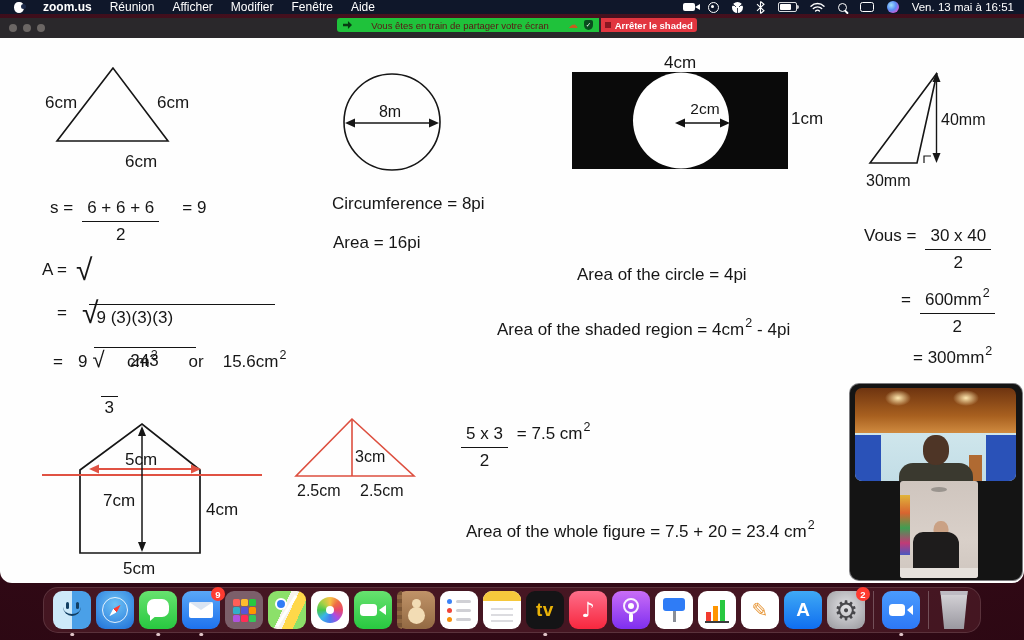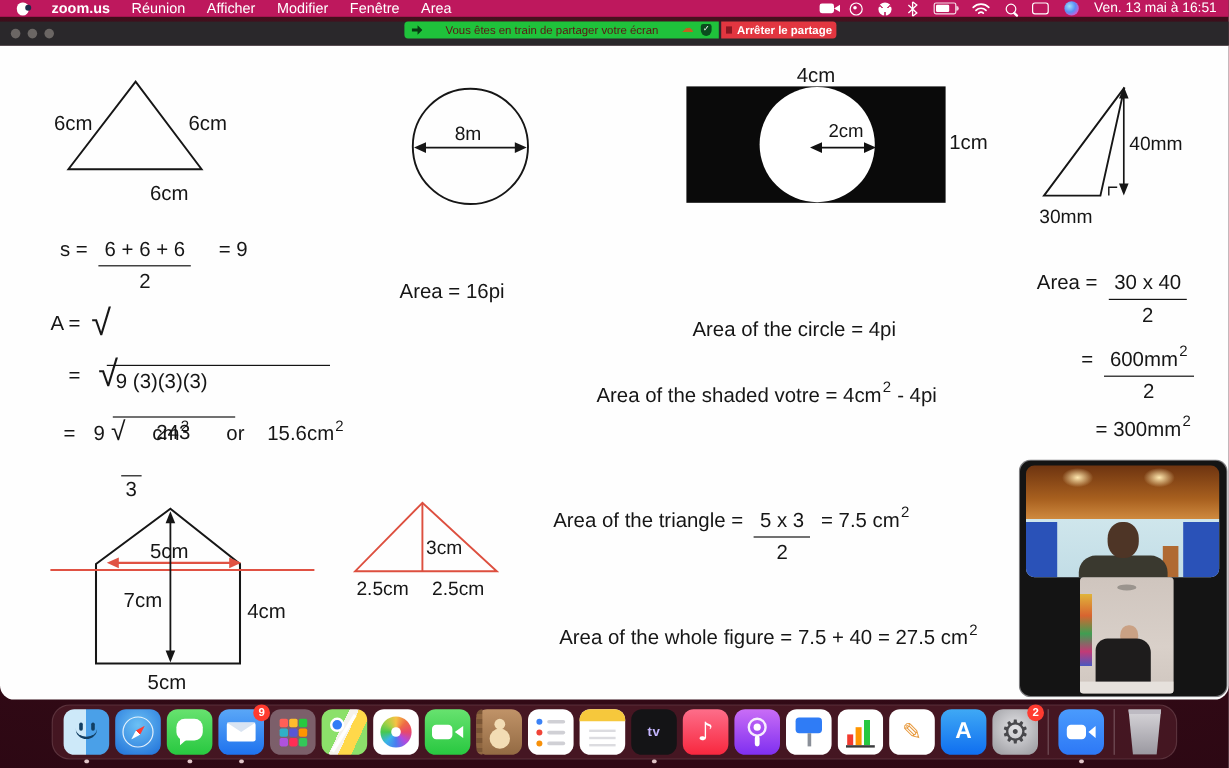--- a/index.html
+++ b/index.html
@@ -2,21 +2,21 @@
 <html><head>
 <meta charset="utf-8">
 <style>
   html,body{margin:0;padding:0;}
   body{
     width:1024px;height:640px;overflow:hidden;position:relative;
     font-family:"Liberation Sans","DejaVu Sans",sans-serif;
     background:radial-gradient(130% 110% at 50% 10%, #4a1220 0%, #380c19 55%, #2a0712 100%);
   }
   
-  .menubar{position:absolute;top:0;left:0;right:0;height:14px;background:#be185d;
+  .menubar{position:absolute;top:0;left:0;right:0;height:14px;background:#0f172a;
     display:flex;align-items:center;color:#fff;font-size:12px;z-index:50;}
   .mb-left{display:flex;align-items:center;padding-left:10px;}
   .apple{width:10px;height:11px;background:#fff;border-radius:45% 45% 50% 50%;position:relative;margin:0 10px 0 4px;}
   .apple::after{content:"";position:absolute;right:-2px;top:2px;width:5px;height:5px;border-radius:50%;background:#1d2b4a;}
   .mb-item{padding:0 9px;white-space:nowrap;}
   .mb-app{font-weight:700;}
   .mb-right{margin-left:auto;display:flex;align-items:center;gap:13px;padding-right:10px;text-align:right;}
   .mb-ic{display:flex;align-items:center;justify-content:center;height:18px;}
   .cam-ic{width:12px;height:8px;background:#fff;border-radius:2px;position:relative;}
   .cam-ic::after{content:"";position:absolute;right:-5px;top:0.5px;border-right:5px solid #fff;border-top:3.5px solid transparent;border-bottom:3.5px solid transparent;}
@@ -123,21 +123,21 @@
     box-shadow:0 12px 0 4px #f2dcb4;}
   .ic-reminders{background:#fff;}
   .ic-reminders::before{content:"";position:absolute;left:7px;top:8px;width:5px;height:5px;border-radius:50%;background:#3b82f6;
     box-shadow:0 9px 0 #f04438,0 18px 0 #f79009;}
   .ic-reminders::after{content:"";position:absolute;left:16px;top:9px;width:15px;height:2.5px;border-radius:2px;background:#d0d0d5;
     box-shadow:0 9px 0 #d0d0d5,0 18px 0 #d0d0d5;}
   .ic-notes{background:#fff;}
   .ic-notes::before{content:"";position:absolute;left:0;top:0;right:0;height:10px;background:#f6c83c;border-radius:9px 9px 0 0;}
   .ic-notes::after{content:"";position:absolute;left:8px;top:17px;width:22px;height:2px;background:#dcdce0;box-shadow:0 6px 0 #dcdce0,0 12px 0 #dcdce0;}
   .ic-tv{background:#141416;display:flex;align-items:center;justify-content:center;}
-  .tv-label{color:#c4b5fd;font-weight:700;font-size:11px;letter-spacing:.5px;}
+  .tv-label{color:#eab308;font-weight:700;font-size:19px;letter-spacing:.5px;}
   .ic-music{background:linear-gradient(180deg,#fd6e8a,#f8273e);display:flex;align-items:center;justify-content:center;}
   .music-note{color:#fff;font-size:21px;line-height:1;font-family:"DejaVu Sans",sans-serif;}
   .ic-podcasts{background:linear-gradient(180deg,#c96df6,#7f2ff0);}
   .ic-podcasts::before{content:"";position:absolute;left:11px;top:7px;width:16px;height:16px;border:2px solid rgba(255,255,255,.9);border-radius:50%;box-sizing:border-box;}
   .ic-podcasts::after{content:"";position:absolute;left:16px;top:12px;width:6px;height:6px;border-radius:50%;background:#fff;}
   .pod-stem{position:absolute;left:17px;bottom:7px;width:4px;height:9px;border-radius:2px;background:#fff;}
   .ic-keynote{background:#fff;}
   .ic-keynote::before{content:"";position:absolute;left:8px;top:7px;width:22px;height:13px;background:#2f7cf6;border-radius:3px;}
   .ic-keynote::after{content:"";position:absolute;left:17.5px;top:20px;width:3px;height:11px;background:#8a8f98;}
   .ic-numbers{background:
@@ -162,21 +162,21 @@
 <body>
 
 <div class="menubar">
   <div class="mb-left">
     <span class="apple"></span>
     <span class="mb-item mb-app">zoom.us</span>
     <span class="mb-item">Réunion</span>
     <span class="mb-item">Afficher</span>
     <span class="mb-item">Modifier</span>
     <span class="mb-item">Fenêtre</span>
-    <span class="mb-item">Area</span>
+    <span class="mb-item">Aide</span>
   </div>
   <div class="mb-right">
     <span class="mb-ic">
         <span class="cam-ic"></span>
       </span>
     <span class="mb-ic">
         <span class="rec-ic"></span>
       </span>
     <span class="mb-ic">
         <span class="fan-ic"></span>
@@ -215,21 +215,21 @@
   </div>
 </div>
 <div class="share-pill">
   <span class="share-arrow"></span>
   <span class="share-msg">Vous êtes en train de partager votre écran</span>
   <span class="cloud-ic">☁</span>
   <span class="shield-ic">✓</span>
 </div>
 <div class="stop-btn">
   <span class="stop-sq"></span>
-  <span>Arrêter le partage</span>
+  <span>Arrêter le shaded</span>
 </div>
 
 <div class="board">
 
   <svg style="left:40px;top:22px;" width="170" height="120" viewBox="0 0 170 120">
     <polygon points="73,8 17,81 128,81" fill="none" stroke="#161616" stroke-width="1.6"></polygon>
     <text x="5" y="48" font-size="17">6cm</text>
     <text x="117" y="48" font-size="17">6cm</text>
     <text x="101" y="107" font-size="17" text-anchor="middle">6cm</text>
   </svg>
@@ -271,49 +271,50 @@
     <span style="margin-left:10px;"><span>15.6cm</span><span class="sup">2</span></span>
   </div>
 
   <svg style="left:342px;top:34px;" width="100" height="100" viewBox="0 0 100 100">
     <circle cx="50" cy="50" r="48" fill="none" stroke="#161616" stroke-width="1.6"></circle>
     <line x1="8" y1="51" x2="92" y2="51" stroke="#161616" stroke-width="1.6"></line>
     <polygon points="3,51 13,46.5 13,55.5" fill="#161616"></polygon>
     <polygon points="97,51 87,46.5 87,55.5" fill="#161616"></polygon>
     <text x="48" y="45" font-size="16" text-anchor="middle">8m</text>
   </svg>
+  <div class="t" style="left:332px;top:156px;">Circumference = 8pi</div>
   <div class="t" style="left:333px;top:195px;">Area = 16pi</div>
 
   <div class="t" style="left:572px;top:15px;width:216px;text-align:center;">4cm</div>
   <svg style="left:572px;top:34px;" width="216" height="97" viewBox="0 0 216 97">
     <rect x="0" y="0" width="216" height="97" fill="#0a0a0a"></rect>
     <circle cx="109" cy="48.5" r="48" fill="#ffffff"></circle>
     <line x1="110" y1="51" x2="152" y2="51" stroke="#111" stroke-width="1.6"></line>
     <polygon points="103,51 113,46.5 113,55.5" fill="#111"></polygon>
     <polygon points="158,51 148,46.5 148,55.5" fill="#111"></polygon>
     <text x="133" y="42" font-size="15.5" text-anchor="middle">2cm</text>
   </svg>
   <div class="t" style="left:791px;top:71px;">1cm</div>
   <div class="t" style="left:577px;top:227px;">Area of the circle = 4pi</div>
   <div class="t" style="left:497px;top:282px;">
-    <span>Area of the shaded votre =  4cm</span><span class="sup">2</span><span style="margin-left:5px;">- 4pi</span>
+    <span>Area of the shaded region =  4cm</span><span class="sup">2</span><span style="margin-left:5px;">- 4pi</span>
   </div>
 
   <svg style="left:858px;top:27px;" width="132" height="128" viewBox="0 0 132 128">
     <polygon points="12,98 79,8 59,98" fill="none" stroke="#161616" stroke-width="1.6"></polygon>
     <line x1="78.5" y1="13" x2="78.5" y2="93" stroke="#161616" stroke-width="1.4"></line>
     <polygon points="78.5,7 74.5,17 82.5,17" fill="#161616"></polygon>
     <polygon points="78.5,98 74.5,88 82.5,88" fill="#161616"></polygon>
     <polyline points="66,98 66,91 73,91" fill="none" stroke="#161616" stroke-width="1.2"></polyline>
     <text x="83" y="60" font-size="16">40mm</text>
     <text x="8" y="121" font-size="16">30mm</text>
   </svg>
 
   <div class="t frow" style="left:864px;top:188px;">
-    <span>Area =</span>
+    <span>Vous =</span>
     <span class="frac">
       <span class="num">30 x 40</span>
       <span class="den">2</span>
     </span>
   </div>
   <div class="t frow" style="left:901px;top:252px;">
     <span>=</span>
     <span class="frac">
       <span class="num"><span>600mm</span><span class="sup">2</span></span>
       <span class="den">2</span>
@@ -340,29 +341,28 @@
 
   <svg style="left:290px;top:377px;" width="135" height="90" viewBox="0 0 135 90">
     <polygon points="62,4 6,61 124,61" fill="none" stroke="#dd4f3f" stroke-width="1.6"></polygon>
     <line x1="62" y1="4" x2="62" y2="61" stroke="#dd4f3f" stroke-width="1.6"></line>
     <text x="65" y="47" font-size="16">3cm</text>
     <text x="7" y="81" font-size="16">2.5cm</text>
     <text x="70" y="81" font-size="16">2.5cm</text>
   </svg>
 
   <div class="t frow" style="left:461px;top:386px;">
-    <span>Area of the triangle =</span>
     <span class="frac">
       <span class="num">5 x 3</span>
       <span class="den">2</span>
     </span>
     <span><span>= 7.5 cm</span><span class="sup">2</span></span>
   </div>
   <div class="t" style="left:466px;top:484px;">
-    <span>Area of the whole figure = 7.5 + 40 = 27.5 cm</span><span class="sup">2</span>
+    <span>Area of the whole figure = 7.5 + 20 = 23.4 cm</span><span class="sup">2</span>
   </div>
 </div>
 
 <div class="vpanel">
   <div class="vid vid-top">
     <span class="vt-glow1"></span>
     <span class="vt-glow2"></span>
     <span class="vt-wall-l"></span>
     <span class="vt-wall-r"></span>
     <span class="vt-door"></span>

